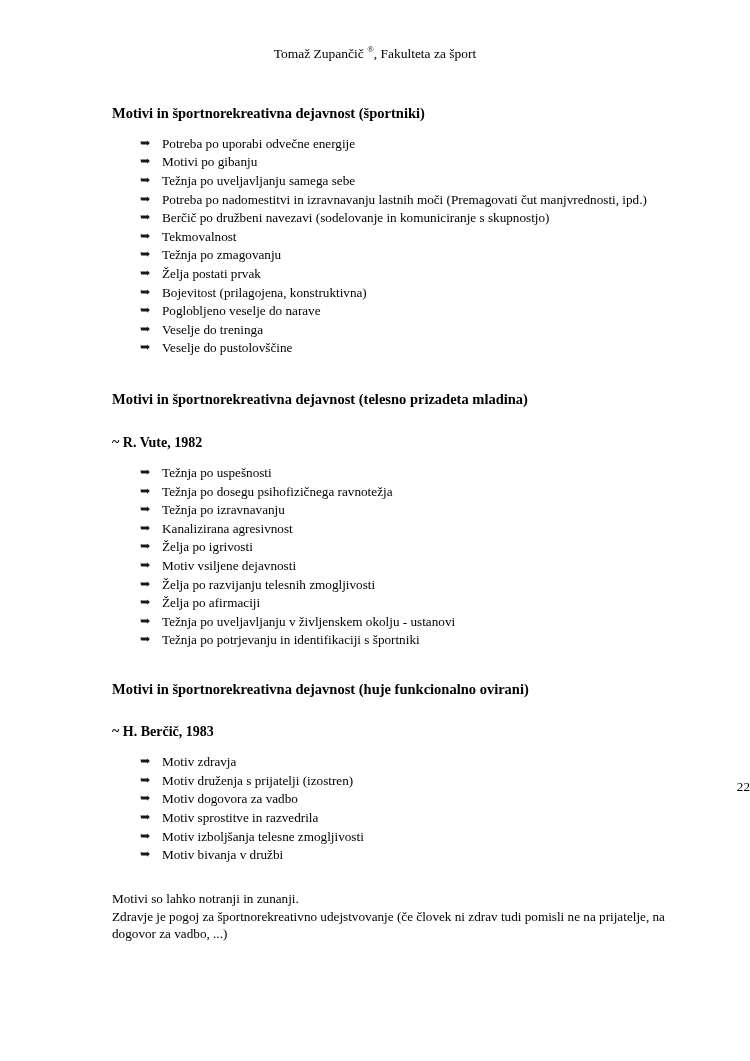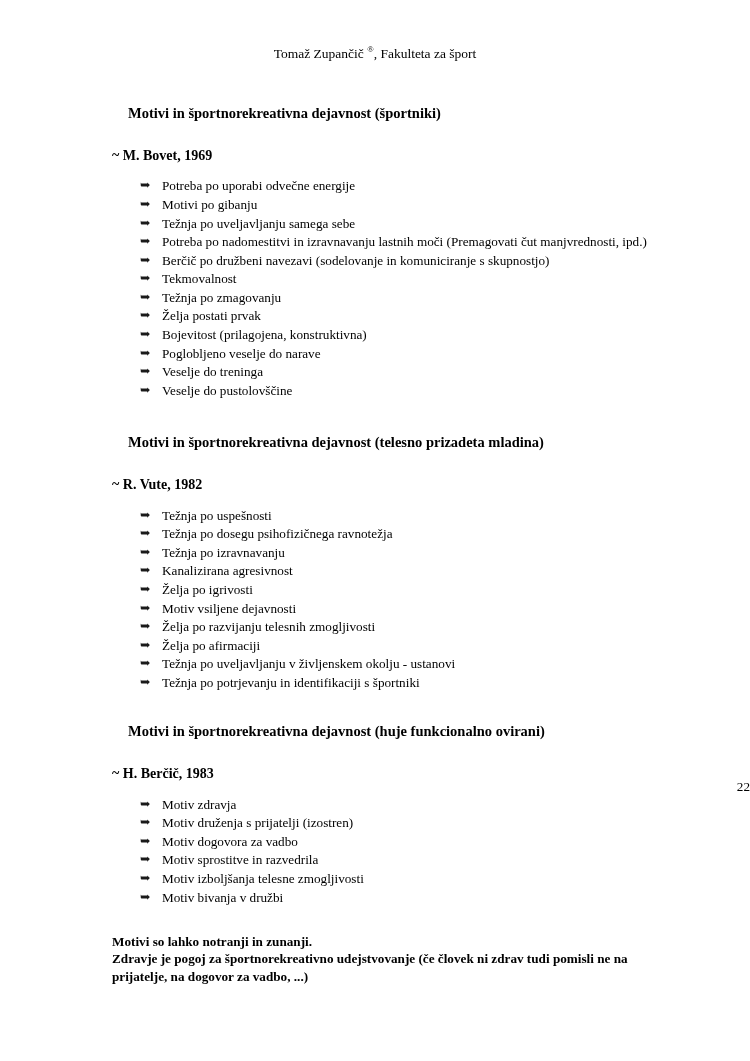--- a/index.html
+++ b/index.html
@@ -29,21 +29,21 @@
     padding-right: 40px;
     line-height: 1.2;
   }
   .header sup {
     font-size: 8.5px;
     vertical-align: super;
   }
   h2.section-title {
     font-size: 14.5px;
     font-weight: bold;
-    margin: 16px;
+    margin: 0;
     line-height: 1.25;
   }
   .block-title-wrap {
     margin-top: 42px;
   }
   .block-title-wrap.second { margin-top: 34px; }
   .block-title-wrap.third { margin-top: 31px; }
   .author {
     font-size: 14px;
     font-weight: bold;
@@ -67,21 +67,20 @@
     left: 0;
     top: 0px;
     font-size: 12.5px;
     color: #1a1a1a;
     line-height: 1.295;
   }
   .closing {
     margin-top: 27px;
     font-size: 13.2px;
     line-height: 1.32;
-    font-weight: bold;
   }
   .closing p {
     margin: 0;
   }
   .pagenum {
     position: absolute;
     bottom: 52px;
     left: 0;
     width: 750px;
     text-align: right;
@@ -92,21 +91,20 @@
 <body>
 
 <div class="page">
 
   <div class="header">
     <span>Tomaž Zupančič </span><sup>®</sup><span>, Fakulteta za šport</span>
   </div>
 
   <div class="block-title-wrap">
     <h2 class="section-title">Motivi in športnorekreativna dejavnost (športniki)</h2>
-    <p class="author">~ M. Bovet, 1969</p>
     <ul class="bullets">
       <li><span class="marker">➥</span><span>Potreba po uporabi odvečne energije</span></li>
       <li><span class="marker">➥</span><span>Motivi po gibanju</span></li>
       <li><span class="marker">➥</span><span>Težnja po uveljavljanju samega sebe</span></li>
       <li><span class="marker">➥</span><span>Potreba po nadomestitvi in izravnavanju lastnih moči (Premagovati čut manjvrednosti, ipd.)</span></li>
       <li><span class="marker">➥</span><span>Berčič po družbeni navezavi (sodelovanje in komuniciranje s skupnostjo)</span></li>
       <li><span class="marker">➥</span><span>Tekmovalnost</span></li>
       <li><span class="marker">➥</span><span>Težnja po zmagovanju</span></li>
       <li><span class="marker">➥</span><span>Želja postati prvak</span></li>
       <li><span class="marker">➥</span><span>Bojevitost (prilagojena, konstruktivna)</span></li>

